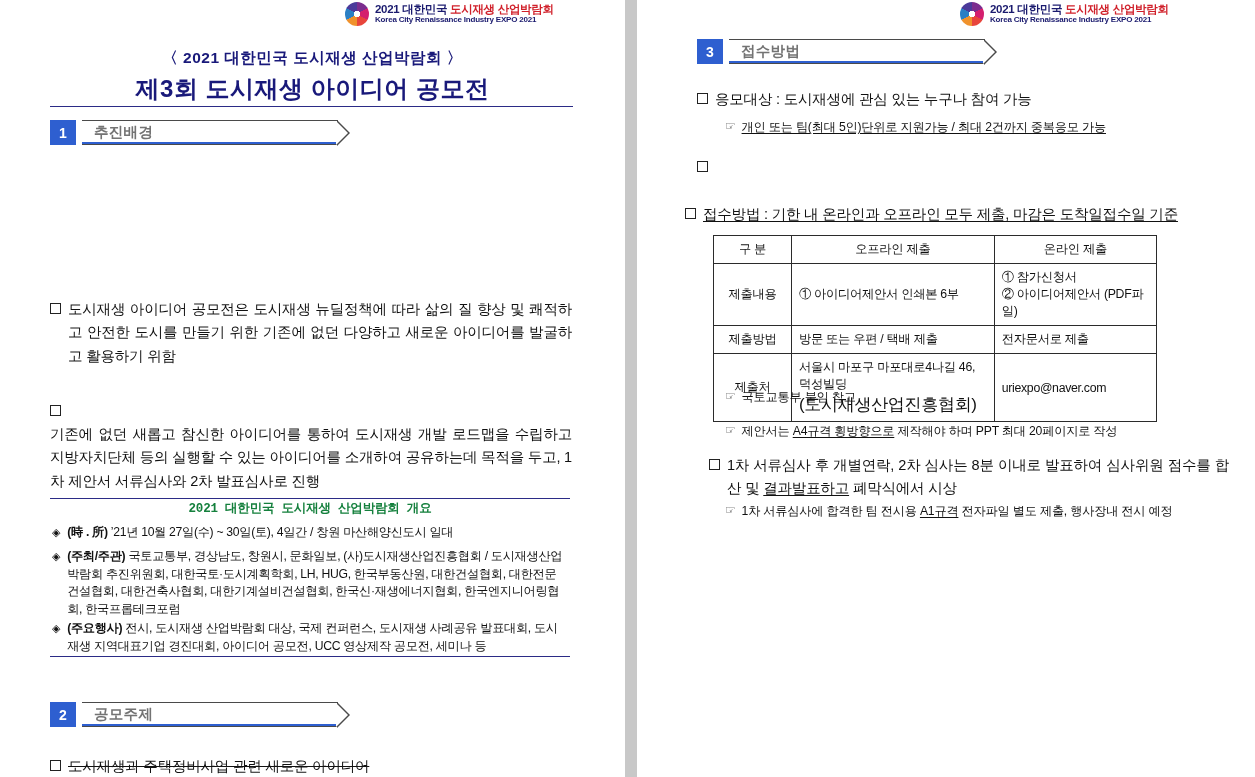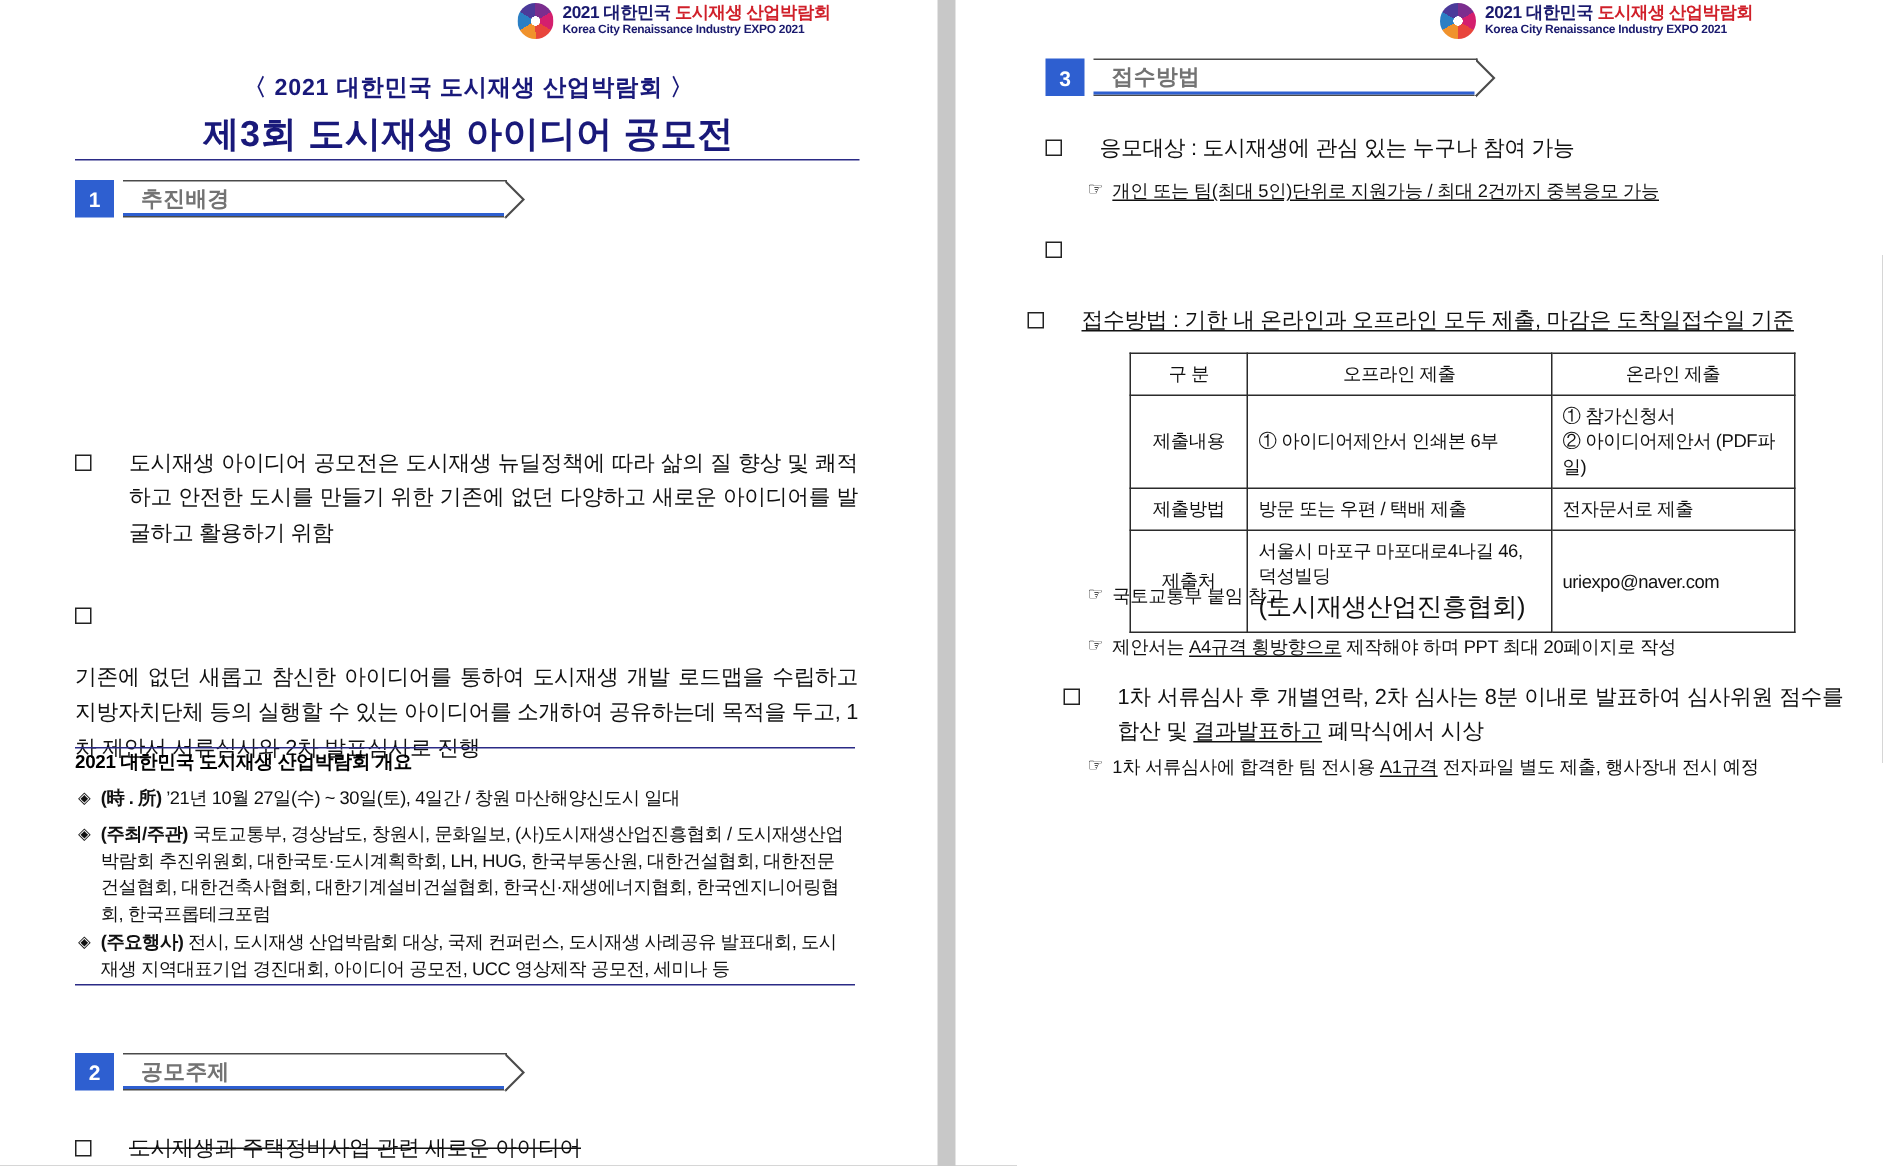--- a/index.html
+++ b/index.html
@@ -82,21 +82,21 @@
     content:""; position:absolute; right:-11px; top:0px;
     width:0; height:0; z-index:2;
     border-top:12px solid transparent;
     border-bottom:12px solid transparent;
     border-left:12px solid #fff;
   }
   .sect-label { font-size:14.5px; font-weight:bold; color:#737373; letter-spacing:0.3px; }
   .sect-underline { position:absolute; left:0; right:0; bottom:0; height:2px; background:#2e5fd0; }
 
   
-  .blk { position:absolute; display:flex; gap:25px; }
+  .blk { position:absolute; display:flex; gap:7px; }
   .chk {
     flex:0 0 auto; width:11px; height:11px;
     border:1.3px solid #222; margin-top:5px;
   }
   .blk-text {
     font-size:14.5px; color:#111; line-height:1.62;
     letter-spacing:-0.2px; text-align:justify;
   }
   .u { text-decoration:underline; text-underline-offset:2px; }
   .s { text-decoration:line-through; }
@@ -105,22 +105,22 @@
     position:absolute; font-size:12.2px; color:#111; letter-spacing:-0.2px;
     display:flex; gap:6px; align-items:flex-start;
   }
   .hand { font-size:12px; color:#111; }
 
   
   .ov-top, .ov-bottom {
     position:absolute; left:50px; width:520px; border-top:1px solid #2b2b86;
   }
   .ov-title {
-    position:absolute; text-align:left; left:50px; width:520px;
-    font-size:12.5px; font-weight:bold; color:#000000; letter-spacing:-0.2px;
+    position:absolute; text-align:center; left:50px; width:520px;
+    font-size:12.5px; font-weight:bold; color:#15803d; letter-spacing:-0.2px;font-family:Liberation Mono, monospace;
   }
   .ov-item { position:absolute; display:flex; gap:7px; font-size:12.2px; color:#111; letter-spacing:-0.3px; line-height:1.45; }
   .dia { flex:0 0 auto; color:#111; font-size:11px; margin-top:1px; }
   .ov-item b { font-weight:bold; }
 
   
   .tbl {
     position:absolute; border-collapse:collapse; font-size:12.3px; color:#111;
     letter-spacing:-0.3px;
   }
@@ -235,21 +235,21 @@
 
     <div class="blk" style="left:60px; top:156px; width:520px;">
       <span class="chk"></span>
     </div>
 
     <div class="blk" style="left:48px; top:203px; width:528px;">
       <span class="chk"></span>
       <span class="blk-text u">접수방법 : 기한 내 온라인과 오프라인 모두 제출, 마감은 도착일접수일 기준</span>
     </div>
 
-    <table class="tbl" style="left:76px; top:235px; width:444px;margin-left:40px;">
+    <table class="tbl" style="left:76px; top:235px; width:444px;">
       <tbody>
           <tr>
         <th class="hdr-c">구  분</th>
         <th>오프라인 제출</th>
         <th>온라인 제출</th>
       </tr>
       <tr>
         <td class="c">제출내용</td>
         <td>① 아이디어제안서 인쇄본 6부</td>
         <td>

